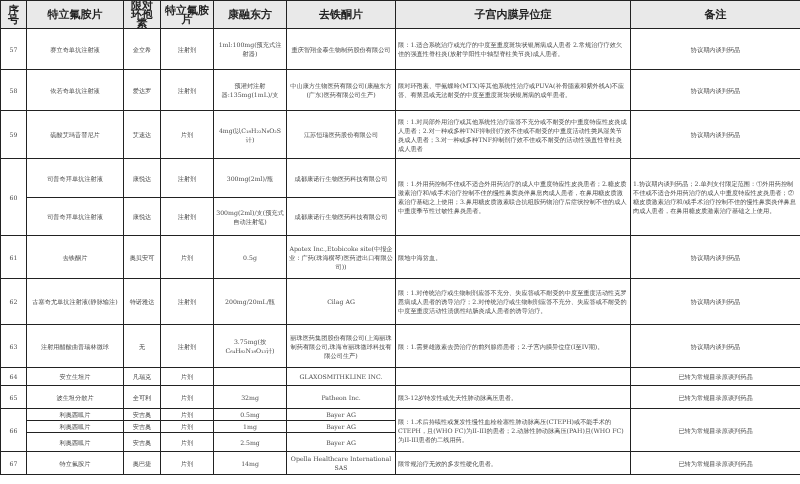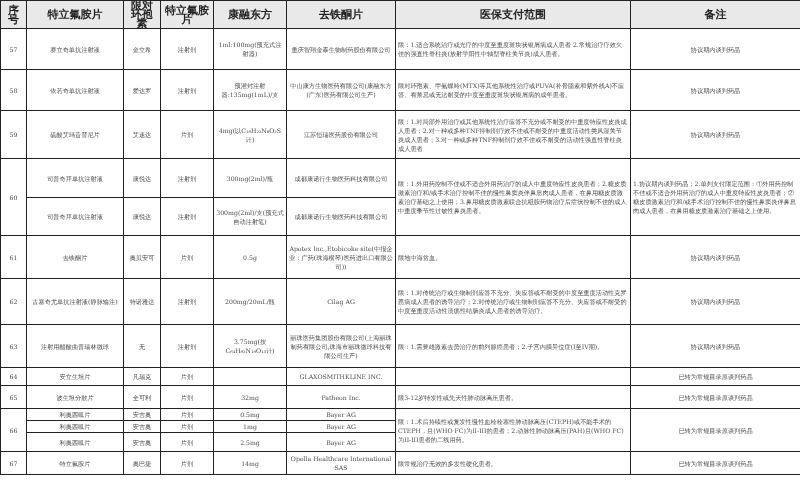--- a/index.html
+++ b/index.html
@@ -25,21 +25,21 @@
       <col style="width:170px">
   </colgroup>
   <thead>
     <tr>
       <th>序号</th>
       <th>特立氟胺片</th>
       <th>限对环孢素</th>
       <th>特立氟胺片</th>
       <th>康融东方</th>
       <th>去铁酮片</th>
-      <th>医保支付范围</th>
+      <th>子宫内膜异位症</th>
       <th>备注</th>
     </tr>
   </thead>
   <tbody>
 
     <tr style="height:41px">
       <td>57</td>
       <td>赛立奇单抗注射液</td>
       <td>金立希</td>
       <td>注射剂</td>

